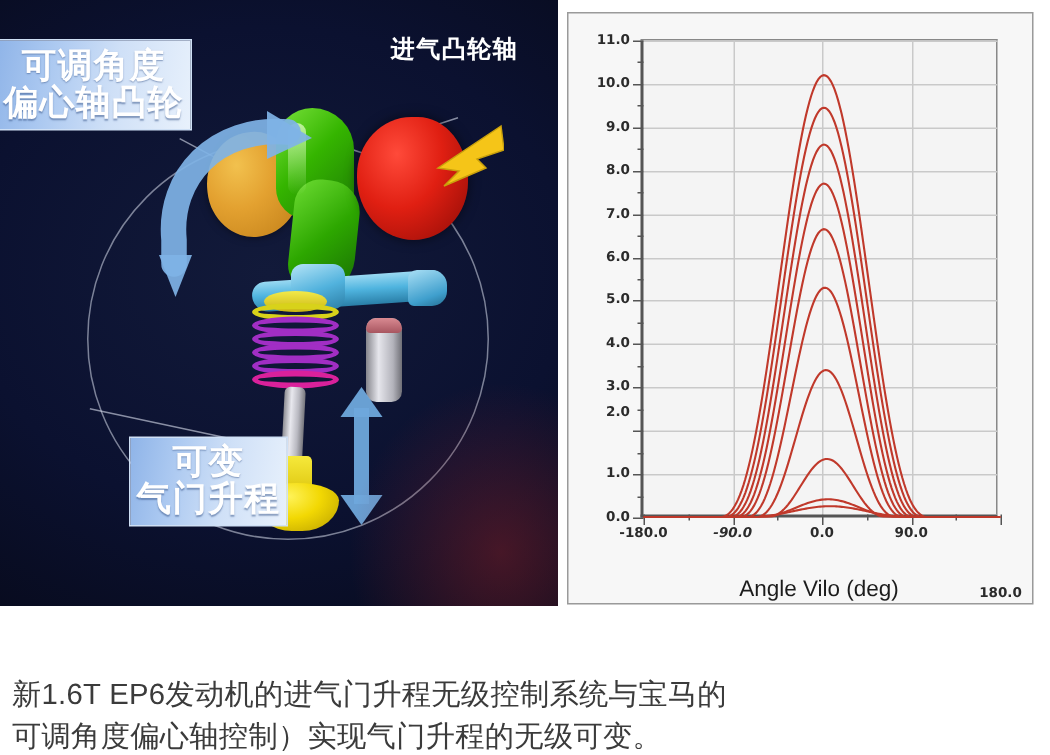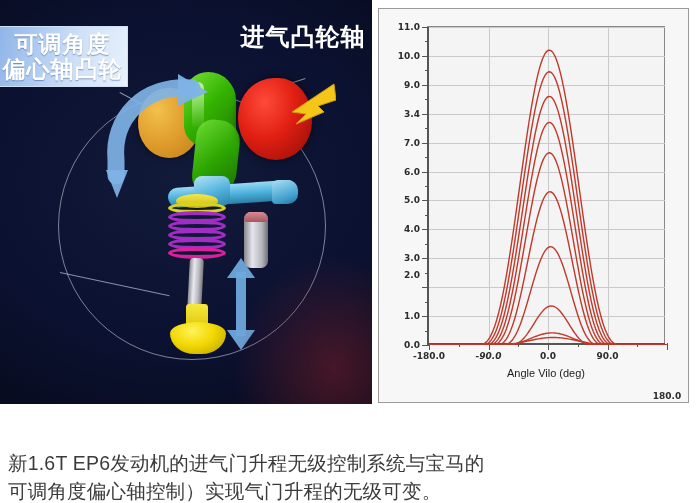--- a/index.html
+++ b/index.html
@@ -231,21 +231,21 @@
     padding-top: 4px;
   }
   
   #label-camshaft {
     position: absolute;
     left: 229px; top: 24px;
     width: 148px;
     color: #ffffff;
     font-family: "DejaVu Sans", "Liberation Sans", sans-serif;
     font-weight: 700;
-    font-size: 24px;
+    font-size: 16px;
     line-height: 1.12;
     text-align: center;
     letter-spacing: 1px;
   }
   .lbl-line { display: block; white-space: nowrap; }
 
   
   #chart-panel {
     position: absolute;
     left: 378px; top: 8px;
@@ -320,23 +320,23 @@
     transform: translate(0, -50%) rotate(-90deg);
     transform-origin: center center;
     font-size: 13px;
     color: #1c1c1c;
     white-space: nowrap;
   }
   #x-axis-title {
     position: absolute;
     left: 48px;
     width: 238px;
-    top: 358px;
+    top: 375px;
     text-align: center;
-    font-size: 11px;
+    font-size: 15px;
     color: #1c1c1c;
   }
   #curves { position: absolute; left: 0; top: 0; width: 238px; height: 318px; }
 
   
   #caption {
     position: absolute;
     left: 8px;
     top: 406px;
     width: 684px;
@@ -412,20 +412,24 @@
 
     <div class="label-box" id="label-eccentric">
       <span class="lbl-line">可调角度</span>
       <span class="lbl-line">偏心轴凸轮</span>
     </div>
 
     <div id="label-camshaft">
       <span class="lbl-line">进气凸轮轴</span>
     </div>
 
+    <div class="label-box" id="label-lift">
+      <span class="lbl-line">可变</span>
+      <span class="lbl-line">气门升程</span>
+    </div>
   </div>
 
   <div id="chart-panel">
 
     <div id="y-axis-title">Levée soupape (mm)</div>
     <div id="x-axis-title">Angle Vilo (deg)</div>
 
     <div id="plot-area">
       <div class="frame-top"></div>
       <div class="frame-right"></div>
@@ -464,21 +468,21 @@
           <div class="tick-y" style="top: 173.455px;"></div>
           <div class="ylabel-txt" style="top: 173.455px;">5.0</div>
           <div class="tick-y minor" style="top: 159px;"></div>
           <div class="tick-y" style="top: 144.545px;"></div>
           <div class="ylabel-txt" style="top: 144.545px;">6.0</div>
           <div class="tick-y minor" style="top: 130.091px;"></div>
           <div class="tick-y" style="top: 115.636px;"></div>
           <div class="ylabel-txt" style="top: 115.636px;">7.0</div>
           <div class="tick-y minor" style="top: 101.182px;"></div>
           <div class="tick-y" style="top: 86.7273px;"></div>
-          <div class="ylabel-txt" style="top: 86.7273px;">3.4</div>
+          <div class="ylabel-txt" style="top: 86.7273px;">8.0</div>
           <div class="tick-y minor" style="top: 72.2727px;"></div>
           <div class="tick-y" style="top: 57.8182px;"></div>
           <div class="ylabel-txt" style="top: 57.8182px;">9.0</div>
           <div class="tick-y minor" style="top: 43.3636px;"></div>
           <div class="tick-y" style="top: 28.9091px;"></div>
           <div class="ylabel-txt" style="top: 28.9091px;">10.0</div>
           <div class="tick-y minor" style="top: 14.4545px;"></div>
           <div class="tick-y" style="top: 0px;"></div>
           <div class="ylabel-txt" style="top: 0px;">11.0</div>
           <div class="tick-x" style="left: 0px;"></div>

